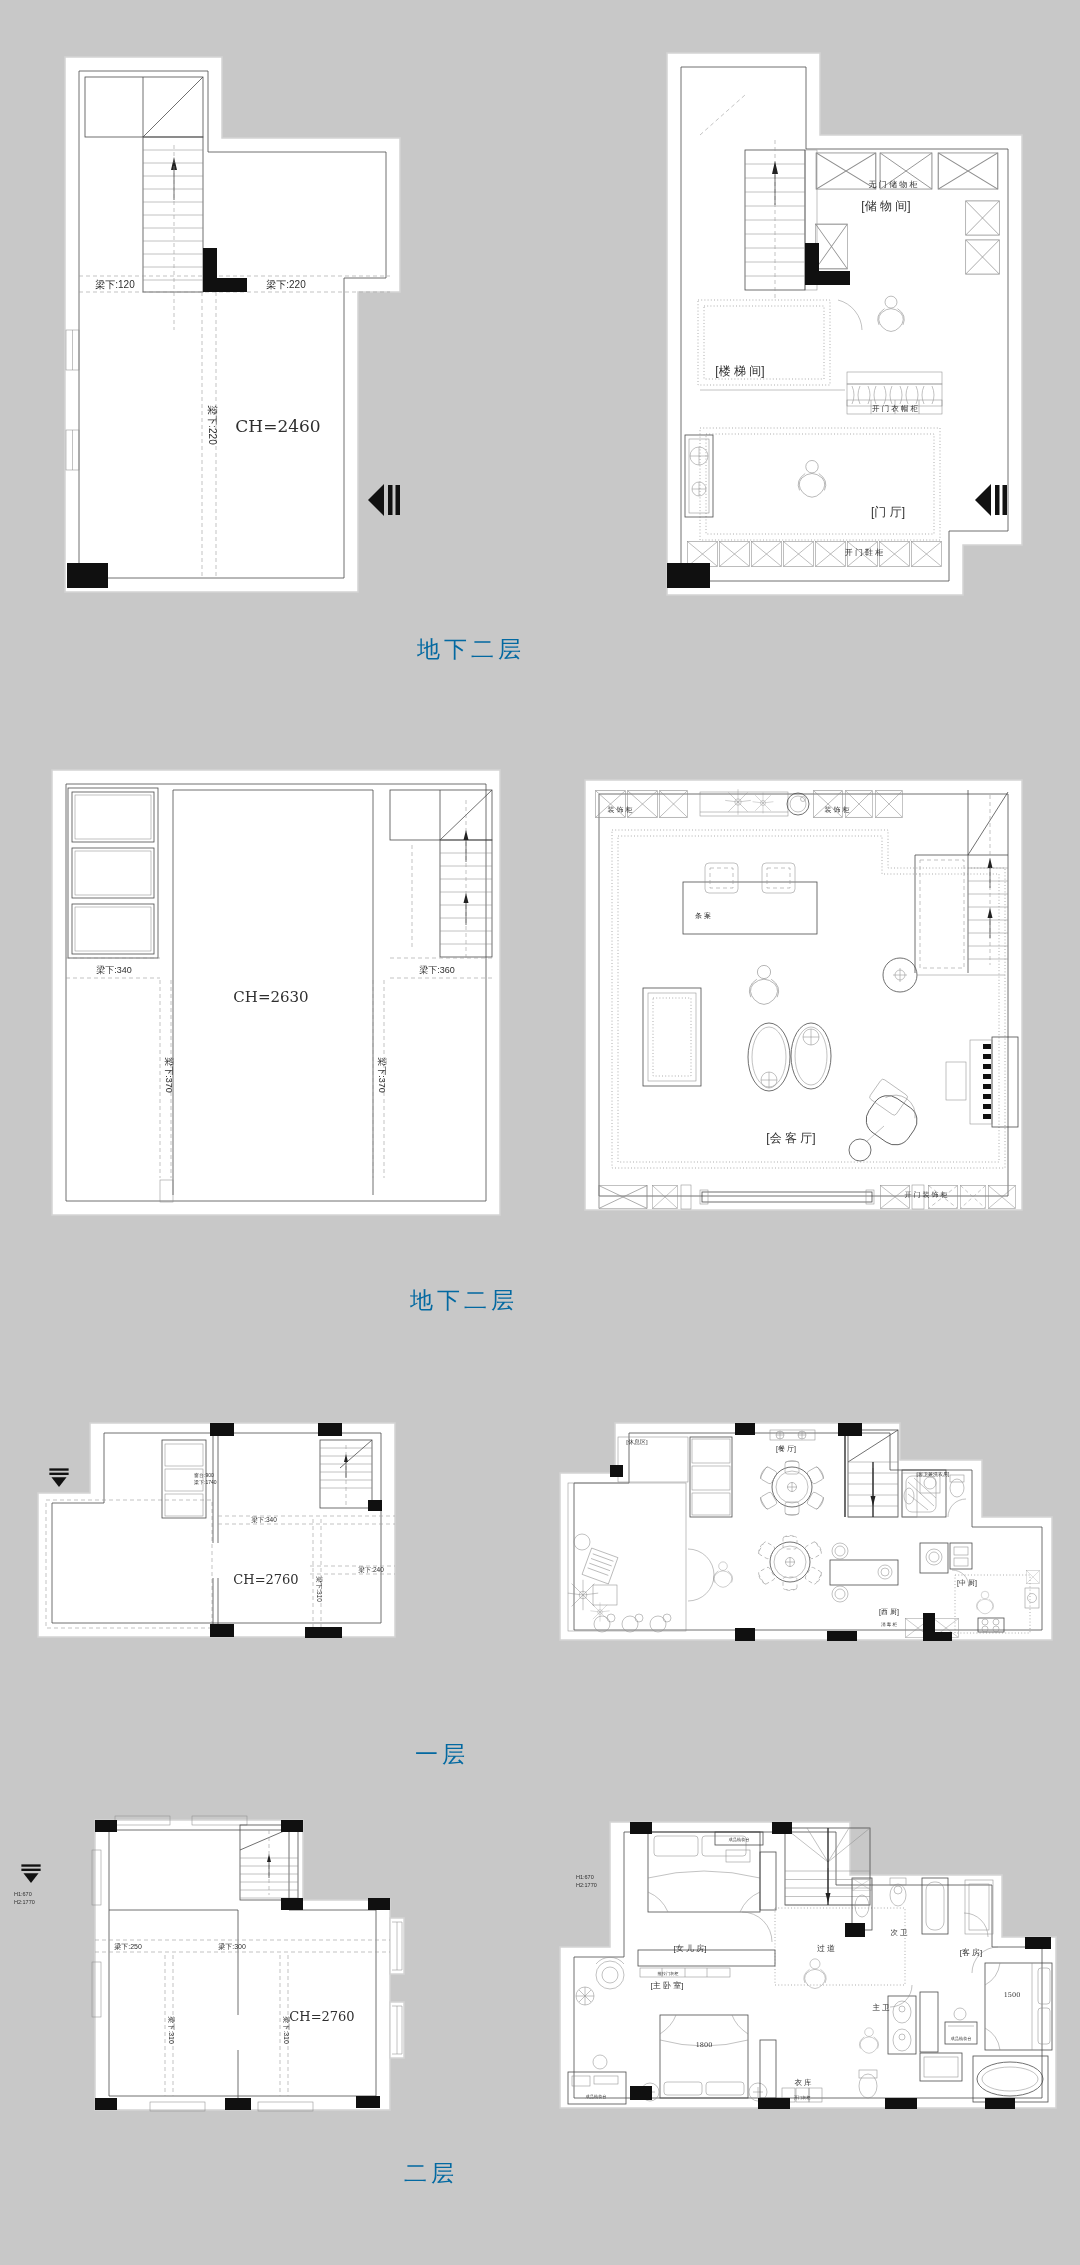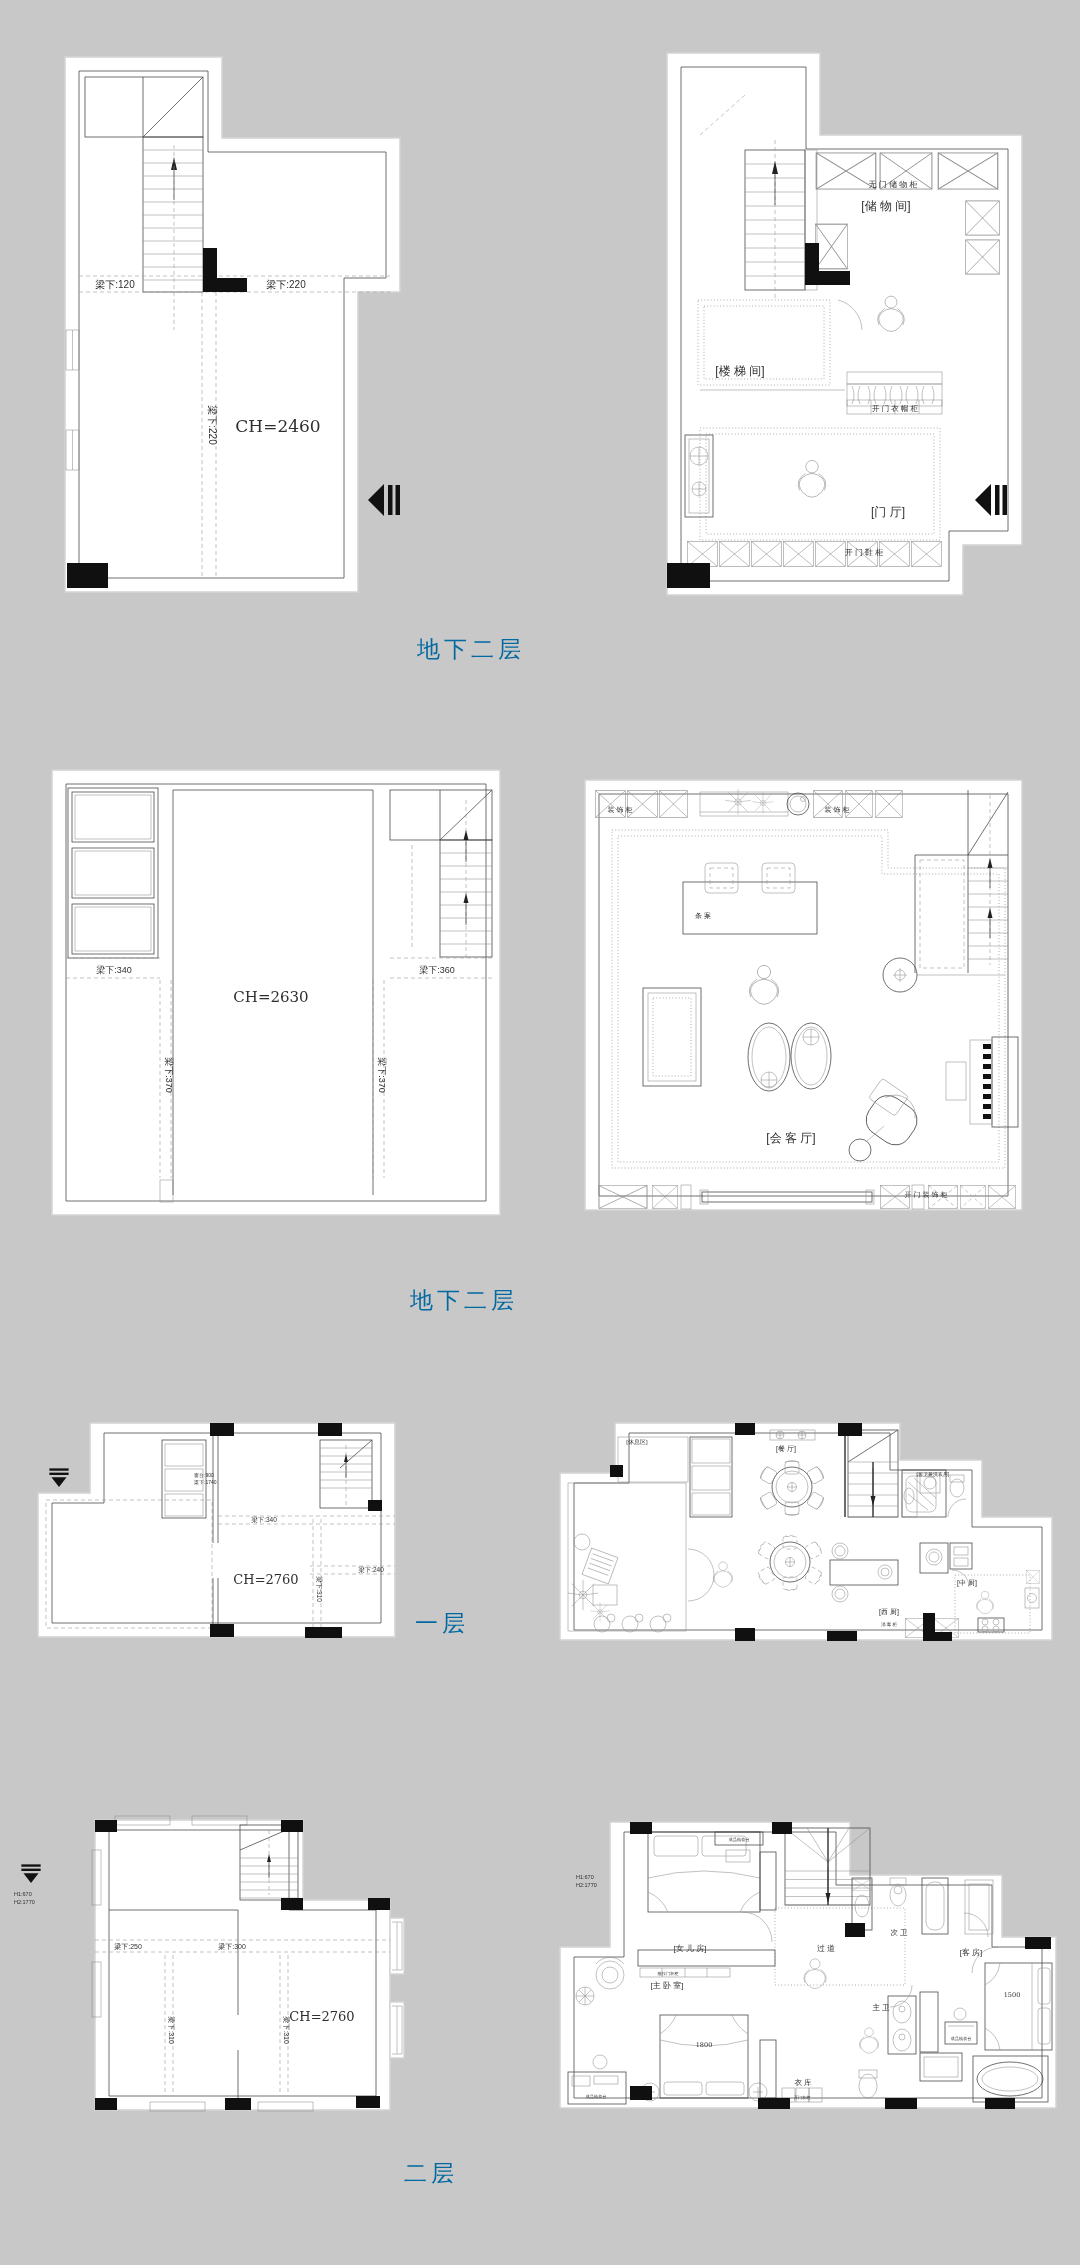--- a/index.html
+++ b/index.html
@@ -654,16 +654,16 @@
     <text class="cn tm" x="739" y="1841" font-size="4.2">成品梳妆台</text>
     <text class="cn tm" x="596" y="2098" font-size="4.2">成品梳妆台</text>
     <text class="cn tm" x="961" y="2040" font-size="4.2">成品梳妆台</text>
     <text class="cn tm" x="668" y="1975" font-size="4.2">推拉门衣柜</text>
     <text class="cn tm" x="802" y="2099" font-size="4.2">开门衣柜</text>
   </g>
 </svg>
 
 <div class="lvl-title" style="left:417px;top:634px">地下二层</div>
 <div class="lvl-title" style="left:410px;top:1285px">地下二层</div>
-<div class="lvl-title" style="left:415px;top:1608px">一层</div>
+<div class="lvl-title" style="left:415px;top:1739px">一层</div>
 <div class="lvl-title" style="left:404px;top:2158px">二层</div>
 
 </div>
 
 </body></html>

